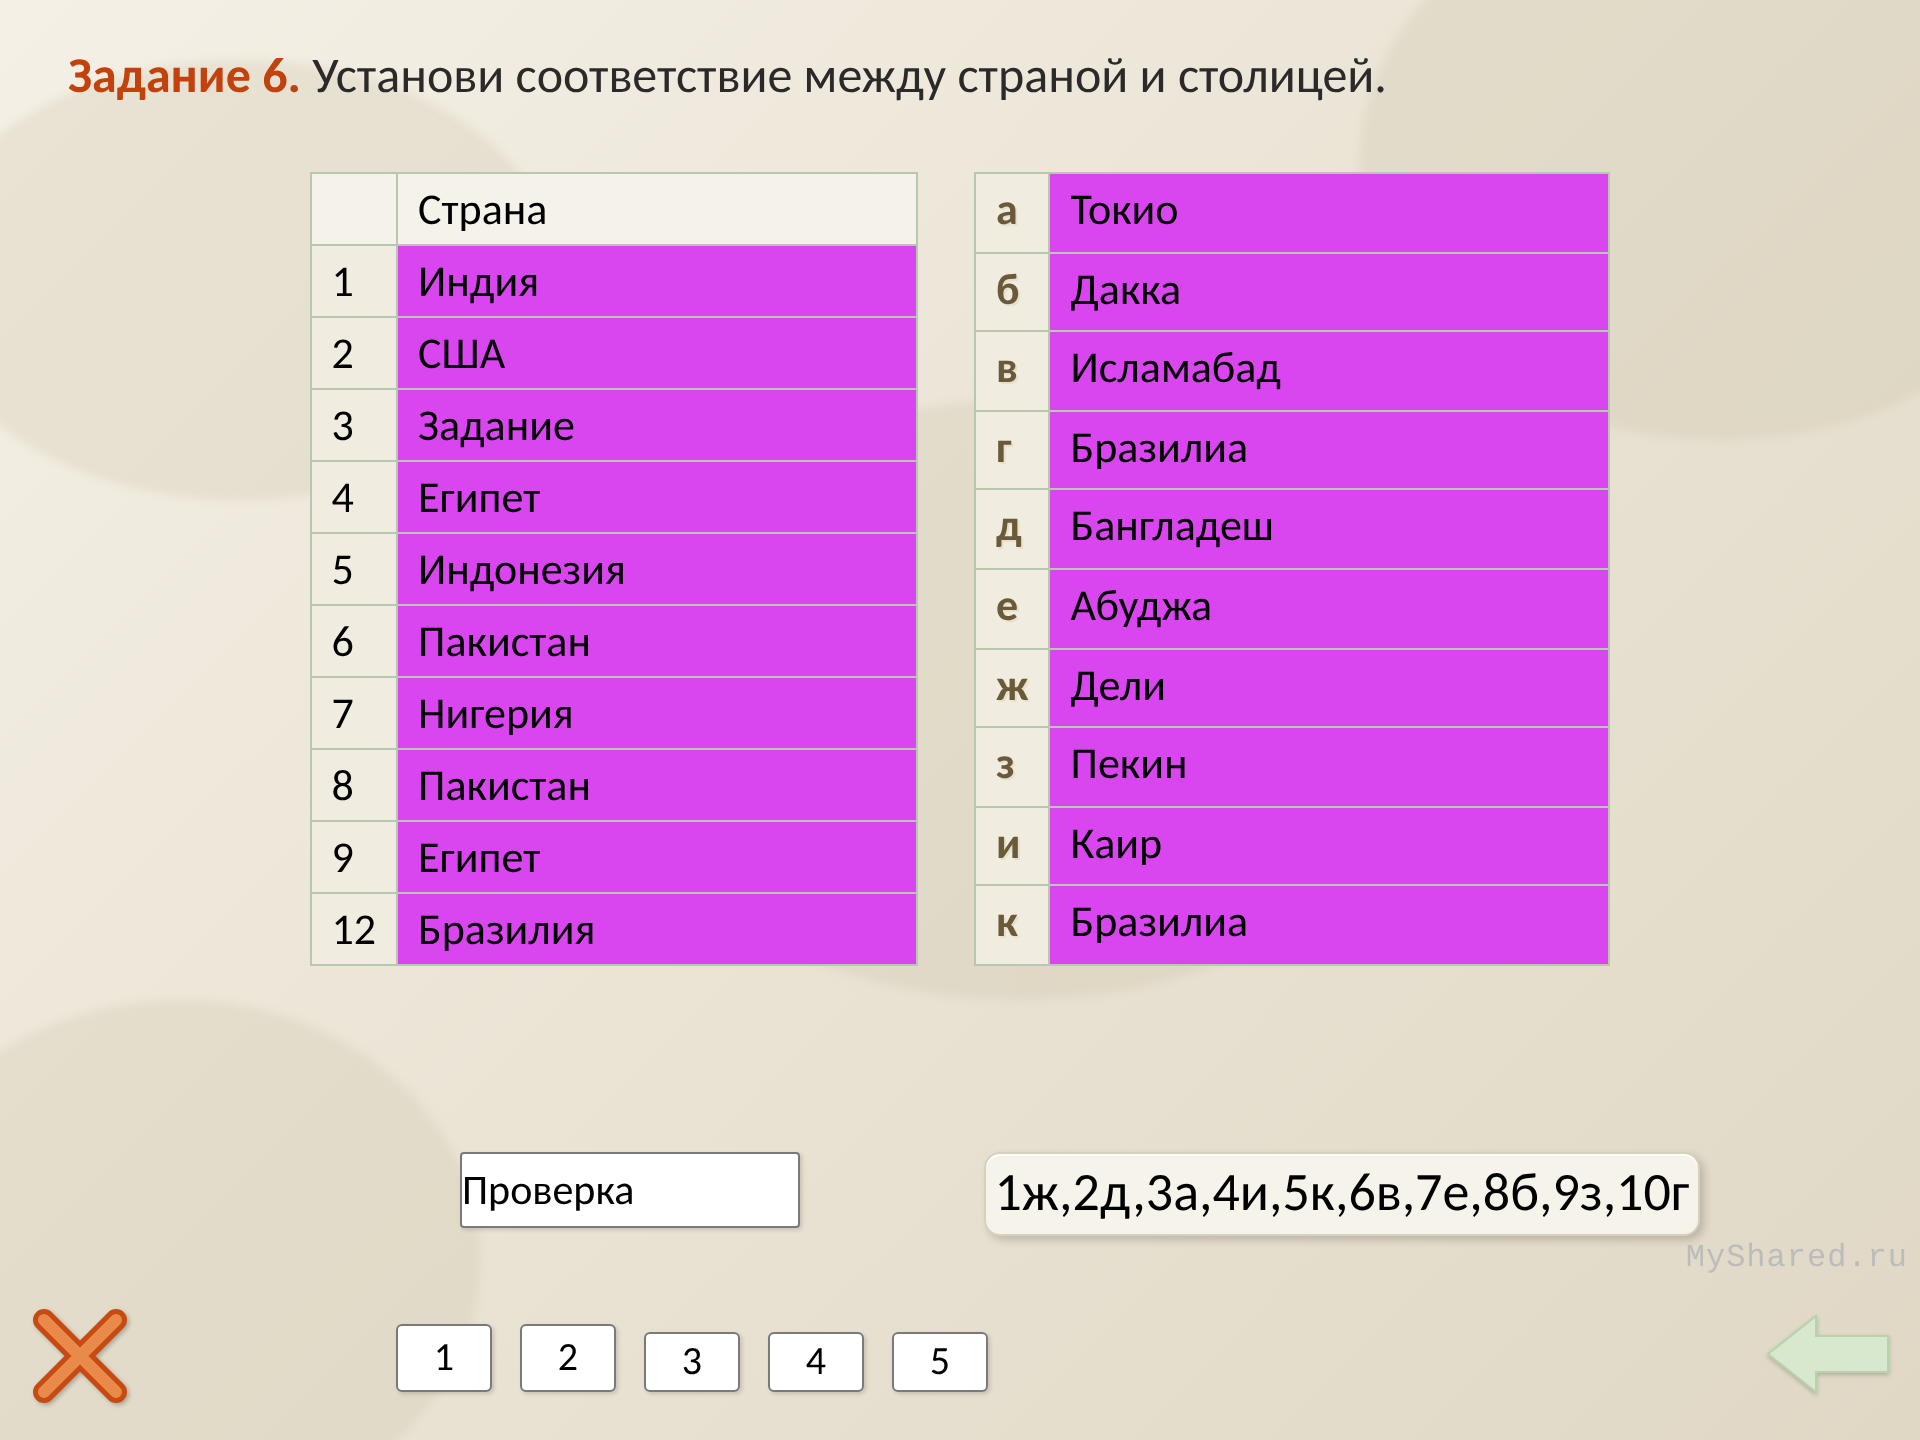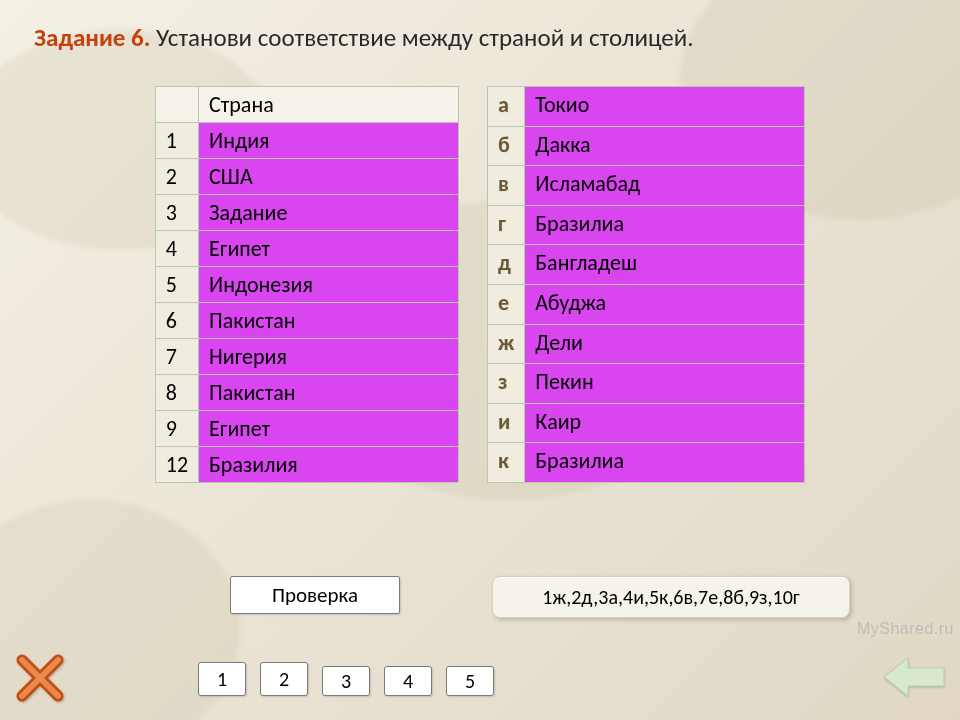--- a/index.html
+++ b/index.html
@@ -31,28 +31,28 @@
   .idx { width:34px; text-align:left; background:#f0ece0; font-size:22px; }
   .ltr { width:34px; text-align:left; background:#f0ece0; font-weight:bold; color:#6b5a3a; text-shadow:1px 1px 0 #e6e0cc; font-size:22px;}
   .val { width:270px; }
   .countries .val { width:260px; }
   .capitals .val { width:280px; }
   th.hdr-idx { width:34px; }
 
   .check-btn {
     position:absolute; top:576px; left:230px; width:170px; height:38px;
     background:#fff; border:1.5px solid #7a7a7a; border-radius:2px;
-    text-align:center; line-height:36px; font-size:21px;
+    text-align:left; line-height:36px; font-size:21px;
     box-shadow:1px 1px 2px rgba(0,0,0,.15);
     cursor:pointer;
   }
   .answer-box {
     position:absolute; top:576px; left:492px; width:358px; height:42px;
     background:#f6f3eb; border:1px solid #d6d0bc; border-radius:8px;
-    text-align:center; line-height:40px; font-size:20px;
+    text-align:center; line-height:40px; font-size:27px;
     box-shadow:inset 0 1px 0 #fff, 2px 2px 4px rgba(0,0,0,.18);
   }
 
   .nav-row { position:absolute; bottom:24px; left:198px; display:flex; gap:14px; }
   .nav-btn {
     width:48px; height:34px; background:#fff; border:1.5px solid #7a7a7a; border-radius:3px;
     text-align:center; line-height:32px; font-size:20px; cursor:pointer;
     box-shadow:1px 1px 2px rgba(0,0,0,.15);
   }
   .nav-btn.alt{height:30px;line-height:28px;margin-top:4px;}
@@ -62,21 +62,21 @@
   }
   .close-x svg { width:100%; height:100%; filter:drop-shadow(1px 1px 1px rgba(0,0,0,.25)); }
 
   .arrow-back {
     position:absolute; bottom:18px; right:14px; width:64px; height:50px; cursor:pointer;
   }
   .arrow-back svg{width:100%;height:100%;filter:drop-shadow(0 1px 1px rgba(0,0,0,.2));}
 
   .watermark {
     position:absolute; right:6px; bottom:82px;
-    font-size:16px; color:#bcbcbc; letter-spacing:.5px; font-family:Liberation Sans, sans-serif;
+    font-size:16px; color:#bcbcbc; letter-spacing:.5px; font-family:Liberation Mono, monospace;
   }
 </style>
 </head>
 <body>
 
 <div class="bg-blob bg1"></div>
 <div class="bg-blob bg2"></div>
 <div class="bg-blob bg3"></div>
 <div class="bg-blob bg4"></div>
 

